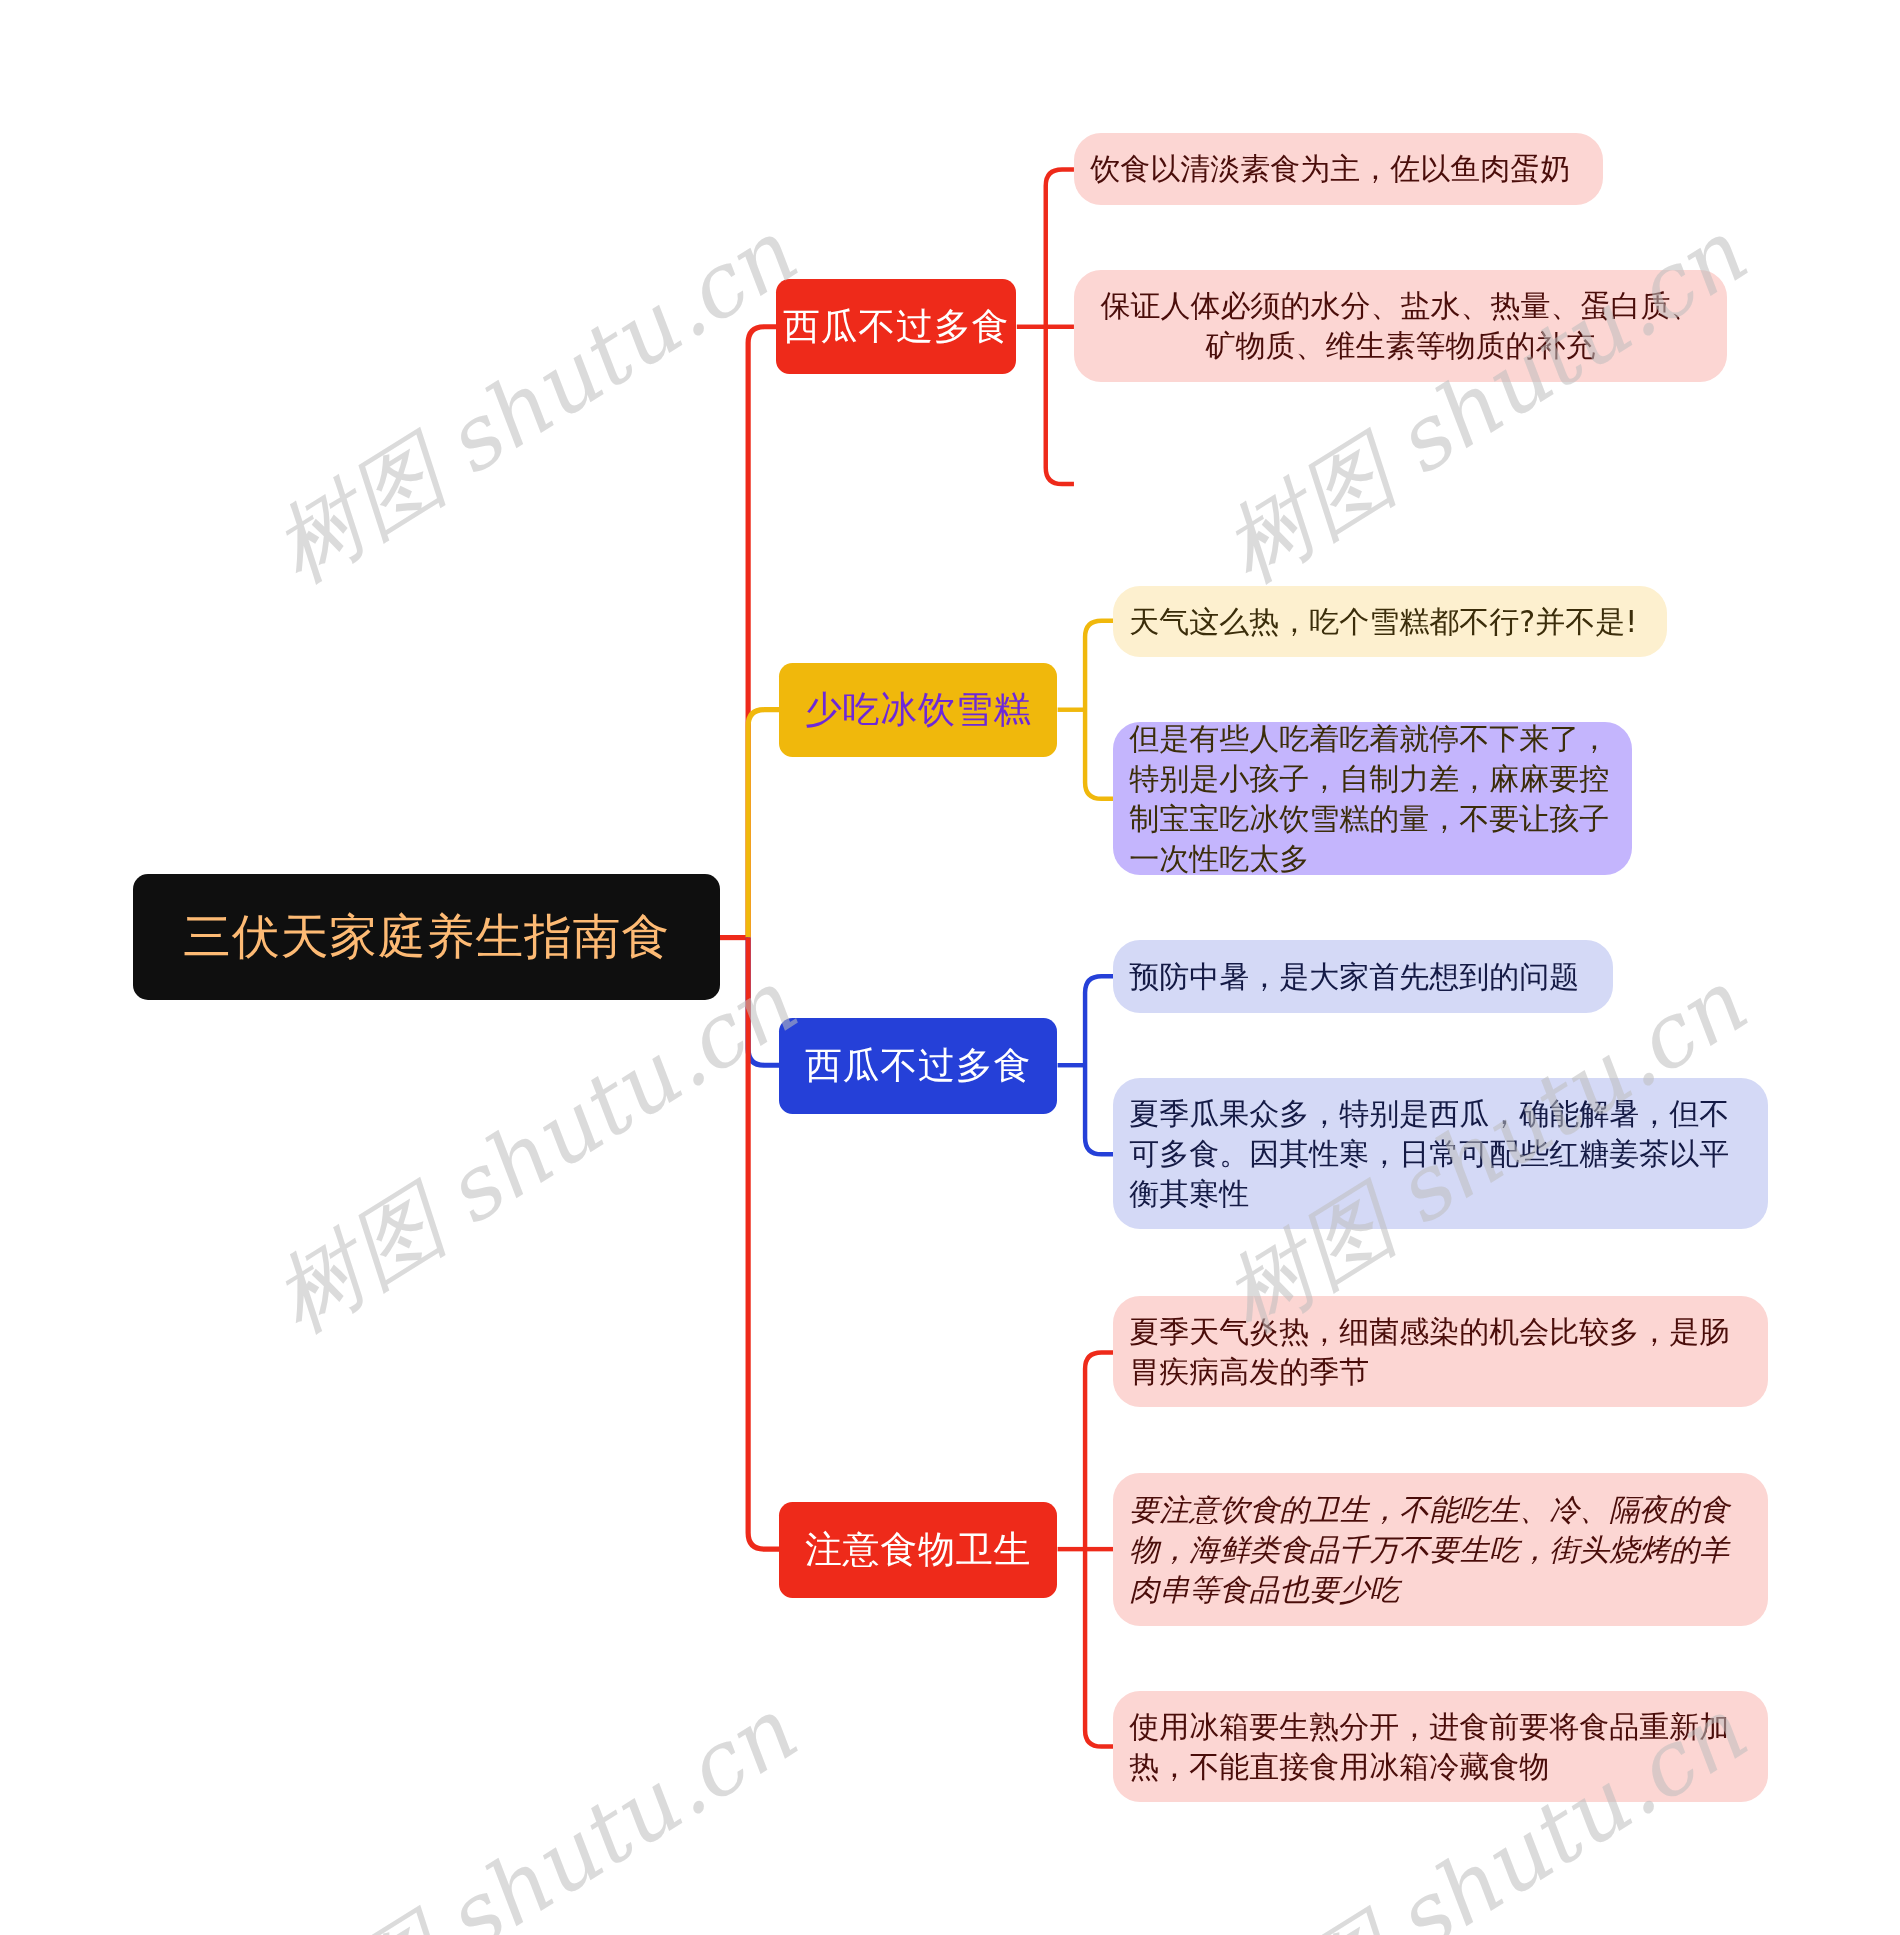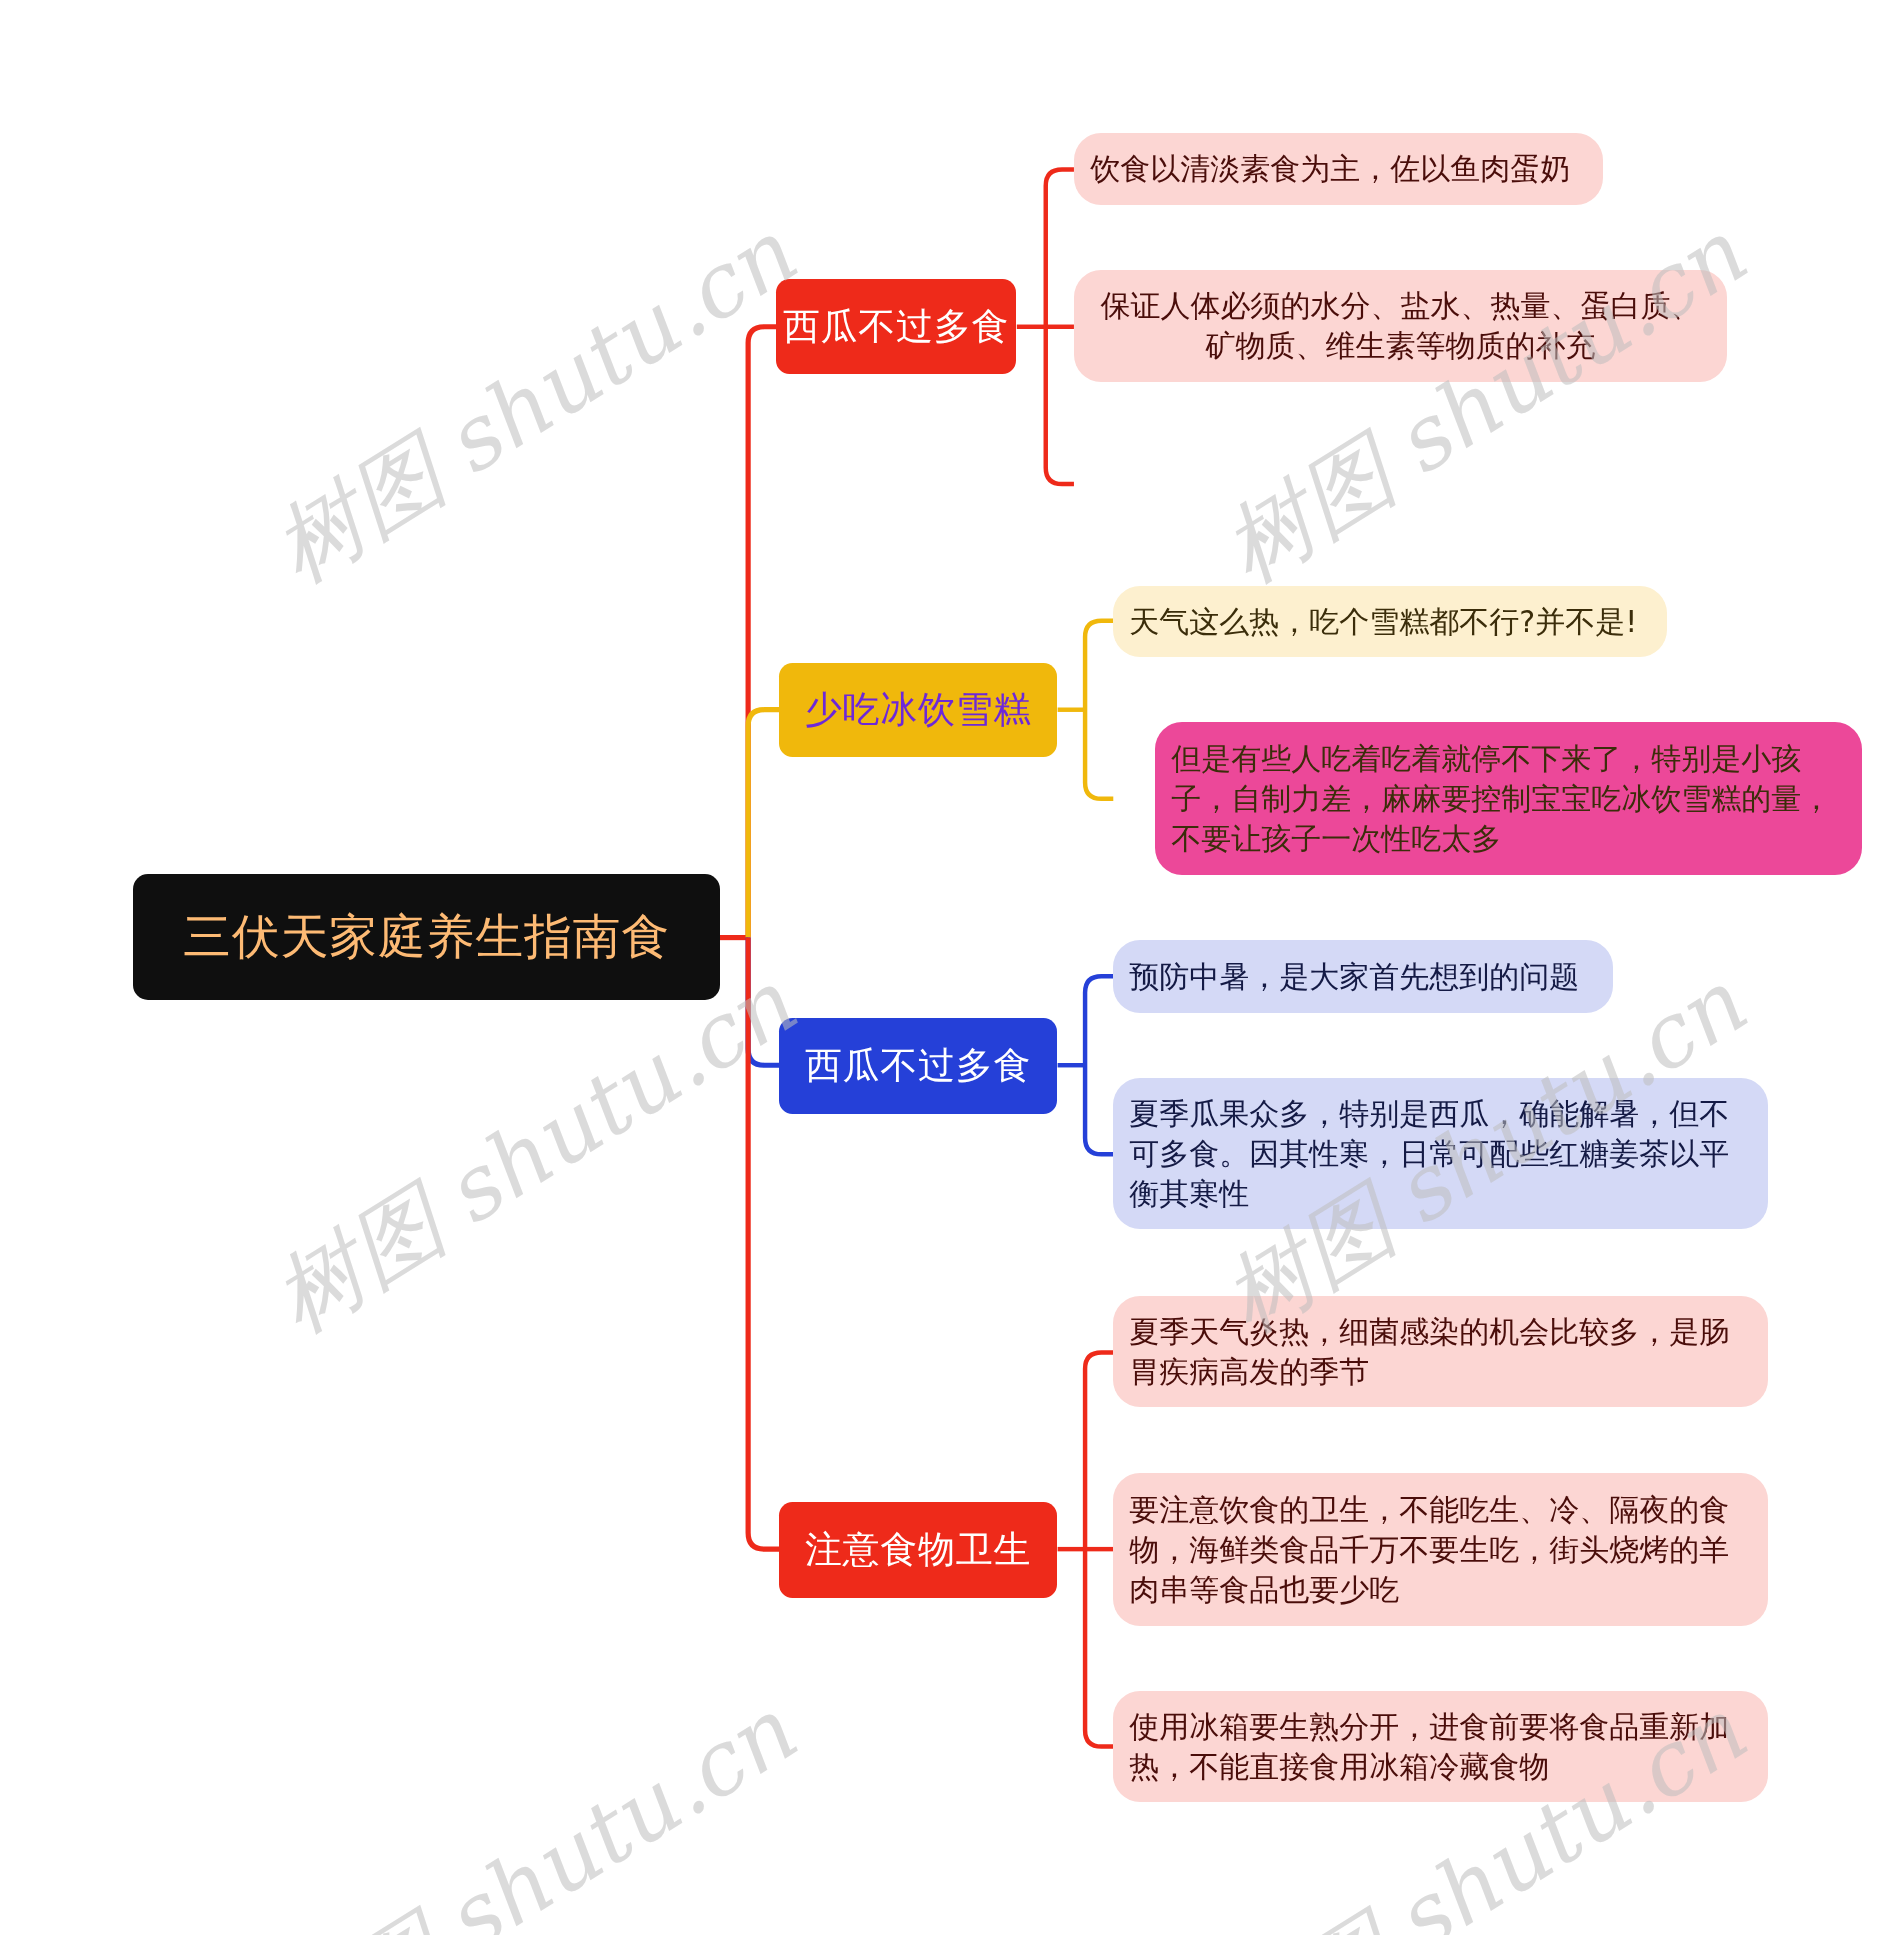--- a/index.html
+++ b/index.html
@@ -64,41 +64,41 @@
   <div class="node leaf" style="left:1074px; top:270px; width:653px; height:112px; background:#fcd6d3; color:#4a0d0a;text-align:center;">
     <span>保证人体必须的水分、盐水、热量、蛋白质、矿物质、维生素等物质的补充</span>
   </div>
 
   <div class="node branch" style="left:779px; top:663px; width:278px; height:94px; background:#f0b80c; color:#6d28d9;">
     <span>少吃冰饮雪糕</span>
   </div>
   <div class="node leaf" style="left:1113px; top:586px; width:554px; height:71px; background:#fdf0cf; color:#3b2d0a;">
     <span>天气这么热，吃个雪糕都不行?并不是!</span>
   </div>
-  <div class="node leaf" style="left:1155px; top:722px; width:707px; height:153px; background:#ec4899; color:#3b2d0a;">
+  <div class="node leaf" style="left:1113px; top:722px; width:519px; height:153px; background:#c4b5fd; color:#3b2d0a;">
     <span>但是有些人吃着吃着就停不下来了，特别是小孩子，自制力差，麻麻要控制宝宝吃冰饮雪糕的量，不要让孩子一次性吃太多</span>
   </div>
 
   <div class="node branch" style="left:779px; top:1018px; width:278px; height:96px; background:#2540d8; color:#ffffff;">
     <span>西瓜不过多食</span>
   </div>
   <div class="node leaf" style="left:1113px; top:940px; width:500px; height:73px; background:#d4d9f6; color:#141a45;">
     <span>预防中暑，是大家首先想到的问题</span>
   </div>
   <div class="node leaf" style="left:1113px; top:1078px; width:655px; height:151px; background:#d4d9f6; color:#141a45;">
     <span>夏季瓜果众多，特别是西瓜，确能解暑，但不可多食。因其性寒，日常可配些红糖姜茶以平衡其寒性</span>
   </div>
 
   <div class="node branch" style="left:779px; top:1502px; width:278px; height:96px; background:#ee2a1a; color:#ffffff;">
     <span>注意食物卫生</span>
   </div>
   <div class="node leaf" style="left:1113px; top:1296px; width:655px; height:111px; background:#fcd6d3; color:#4a0d0a;">
     <span>夏季天气炎热，细菌感染的机会比较多，是肠胃疾病高发的季节</span>
   </div>
-  <div class="node leaf" style="left:1113px; top:1473px; width:655px; height:153px; background:#fcd6d3; color:#4a0d0a;">
+  <div class="node leaf" style="left:1113px; top:1473px; width:655px; height:153px; background:#fcd6d3; color:#4a0d0a;font-style:italic;">
     <span>要注意饮食的卫生，不能吃生、冷、隔夜的食物，海鲜类食品千万不要生吃，街头烧烤的羊肉串等食品也要少吃</span>
   </div>
   <div class="node leaf" style="left:1113px; top:1691px; width:655px; height:111px; background:#fcd6d3; color:#4a0d0a;">
     <span>使用冰箱要生熟分开，进食前要将食品重新加热，不能直接食用冰箱冷藏食物</span>
   </div>
 
   <div class="watermark" style="left:238px; top:341px;">树图 shutu.cn</div>
   <div class="watermark" style="left:1188px; top:341px;">树图 shutu.cn</div>
   <div class="watermark" style="left:238px; top:1091px;">树图 shutu.cn</div>
   <div class="watermark" style="left:1188px; top:1091px;">树图 shutu.cn</div>

